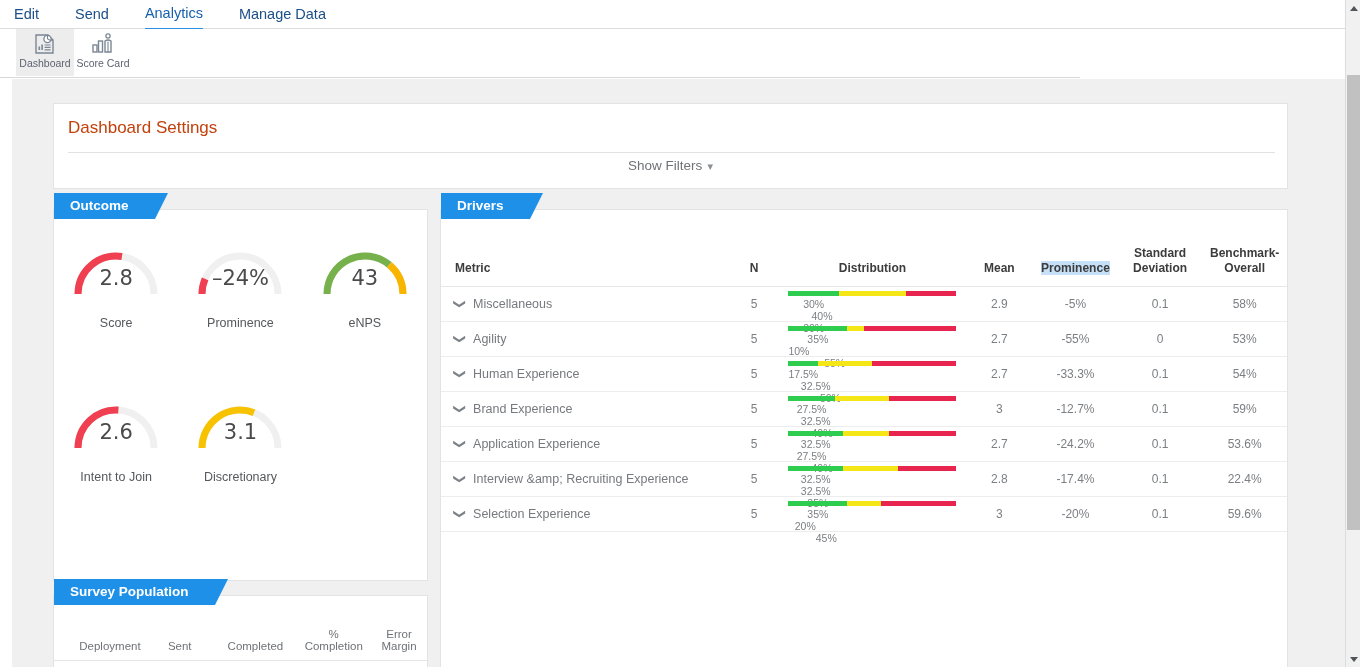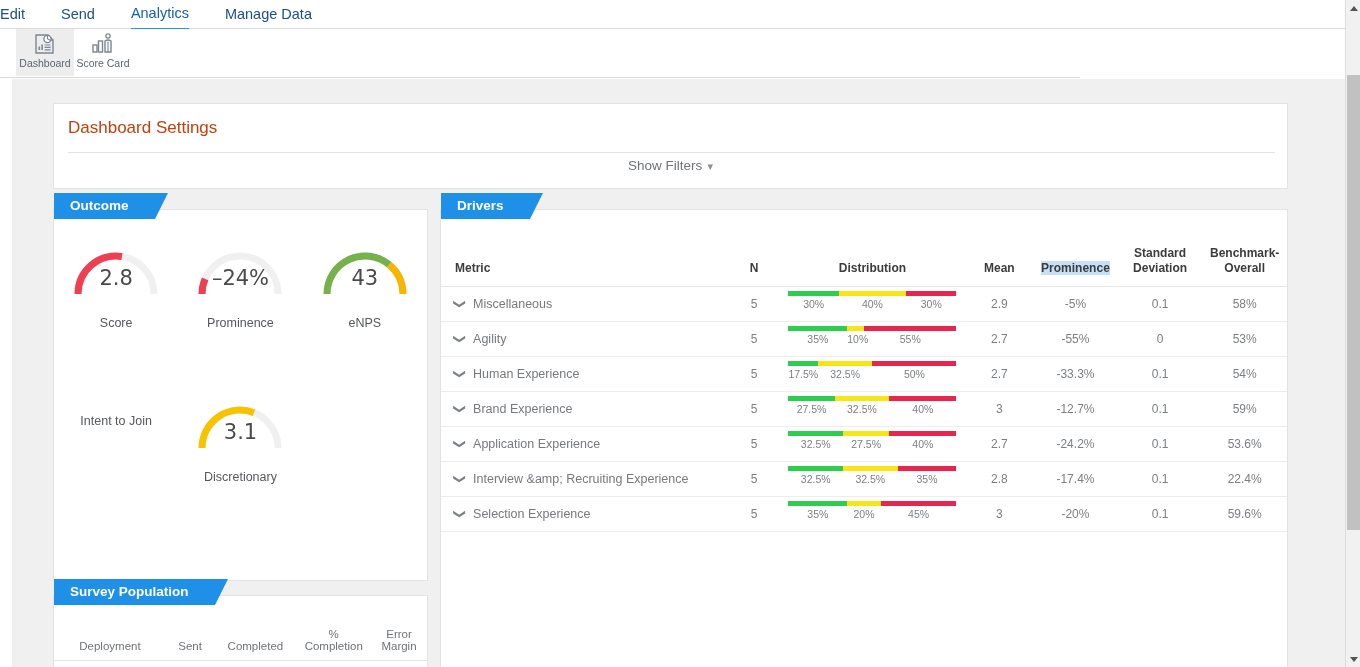--- a/index.html
+++ b/index.html
@@ -10,21 +10,21 @@
     overflow: hidden;
     font-family: "Liberation Sans", sans-serif;
     background: #ffffff;
   }
   #app { position: relative; width: 1360px; height: 667px; background: #fff; }
 
   
   .topnav {
     position: absolute; left: 0; top: 0; width: 1345px; height: 29px;
     background: #fff; border-bottom: 1px solid #dcdcdc;
-    display: flex; align-items: center; 
+    display: flex; align-items: center; padding-left: 14px;
   }
   .topnav a {
     color: #1a4f8a; font-size: 14.5px; text-decoration: none;
     margin-right: 36px; line-height: 28px; cursor: pointer; white-space: nowrap;
   }
   .topnav a.active { color: #1560ac; border-bottom: 2px solid #2a8fe0; padding-bottom: 1px; }
 
   
   .toolbar {
     position: absolute; left: 0; top: 29px; width: 1080px; height: 49px;
@@ -121,21 +121,21 @@
     border-bottom: 1px solid #ededed; vertical-align: middle;
   }
   .metriccell { display: flex; align-items: center; padding-left: 14px; }
   .chev-d { color: #7d8288; font-size: 12px; margin-right: 8px; line-height: 1; }
   .mname { font-size: 12.5px; color: #76797d; white-space: nowrap; }
   .num { text-align: center; }
 
   
   .dist { width: 168px; margin: 0 auto; position: relative; height: 28px; }
   .distbar { display: flex; width: 168px; height: 5px; margin-top: 2px; }
-  .distlbls { display: flex; width: 168px; margin-top: 2px; }
+  .distlbls { display: flex; width: 168px; margin-top: 2px; flex-direction: column; }
   .distlbls span { font-size: 10.5px; color: #7b7f83; text-align: center; }
 
   
   .vscroll-outer {
     position: absolute; right: 0; top: 0; width: 15px; height: 667px;
     background: #f1f1f1; border-left: 1px solid #dcdcdc;
   }
   .vscroll-outer .thumb {
     position: absolute; left: 1px; top: 75px; width: 13px; height: 455px;
     background: #c1c1c1; border-radius: 0;
@@ -222,39 +222,43 @@
           </div>
           <div class="gauge">
             <div class="gwrap"><svg width="96" height="56" viewBox="0 0 96 56">
                 <path d="M 10.00 50.00 A 38 38 0 0 1 86.00 50.00" fill="none" stroke="#f0f0f0" stroke-width="7"></path>
                 <path d="M 10.00 50.00 A 38 38 0 0 1 72.22 20.72" fill="none" stroke="#76b14b" stroke-width="7"></path>
                 <path d="M 72.22 20.72 A 38 38 0 0 1 86.00 50.00" fill="none" stroke="#f7b500" stroke-width="7"></path>
               </svg><div class="gval">43</div></div>
             <div class="glbl">eNPS</div>
           </div>
           <div class="gauge">
+            <div class="gwrap"><svg width="96" height="56" viewBox="0 0 96 56">
+                <path d="M 10.00 50.00 A 38 38 0 0 1 86.00 50.00" fill="none" stroke="#f0f0f0" stroke-width="7"></path>
+                <path d="M 10.00 50.00 A 38 38 0 0 1 50.39 12.07" fill="none" stroke="#ef3f50" stroke-width="7"></path>
+              </svg><div class="gval">2.6</div></div>
             <div class="glbl">Intent to Join</div>
           </div>
           <div class="gauge">
             <div class="gwrap"><svg width="96" height="56" viewBox="0 0 96 56">
                 <path d="M 10.00 50.00 A 38 38 0 0 1 86.00 50.00" fill="none" stroke="#f0f0f0" stroke-width="7"></path>
                 <path d="M 10.00 50.00 A 38 38 0 0 1 61.99 14.67" fill="none" stroke="#f7c200" stroke-width="7"></path>
               </svg><div class="gval">3.1</div></div>
             <div class="glbl">Discretionary</div>
           </div>
         </div>
     </div>
 
     <div class="card survey">
       <div class="ribbon">Survey Population</div>
       <table class="stable">
         <thead>
             <tr id="sp-head">
               <th style="width: 30%; text-align: center;">Deployment</th>
-              <th style="width: 13%; text-align: center;">Sent</th>
+              <th style="width: 13%; text-align: left;">Sent</th>
               <th style="width: 22%; text-align: center;">Completed</th>
               <th style="width: 20%; text-align: center;">% Completion</th>
               <th style="width: 15%; text-align: center;">Error Margin</th>
             </tr>
           </thead>
         <tbody id="sp-body">
             <tr>
               <td class="dep"></td>
               <td>1</td>
               <td>0</td>

